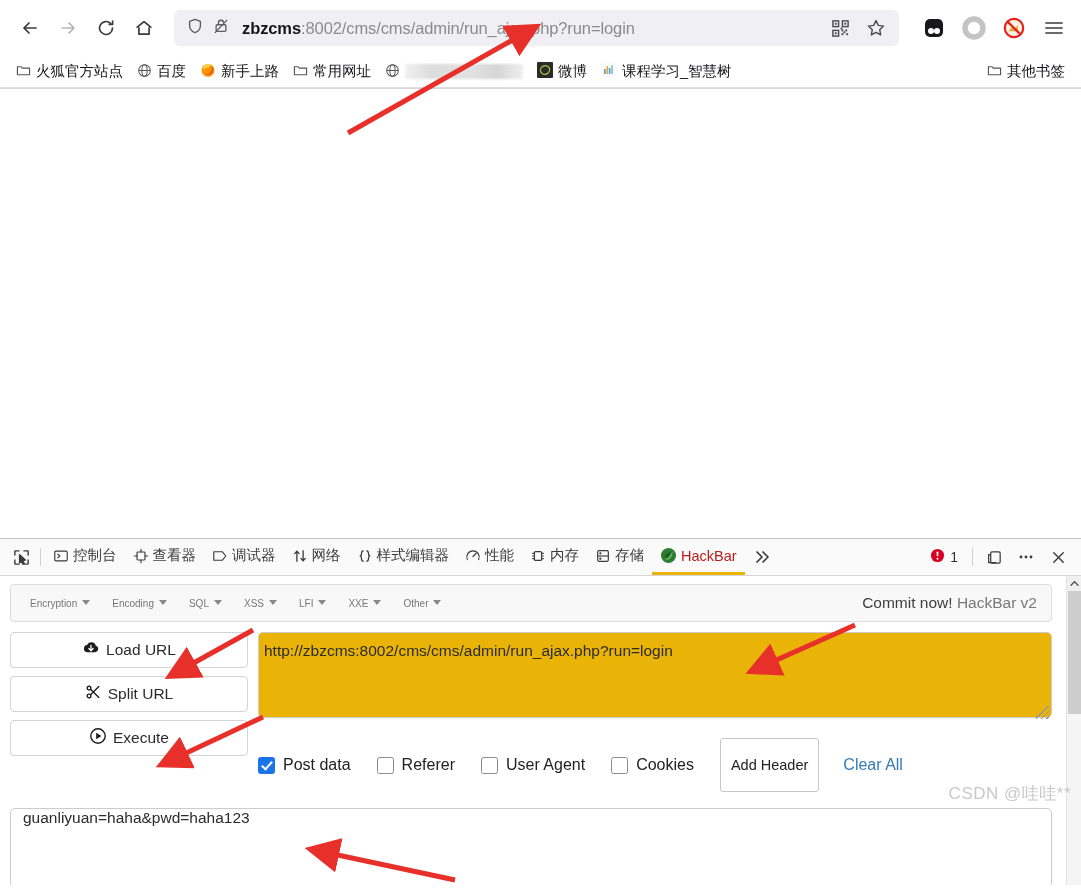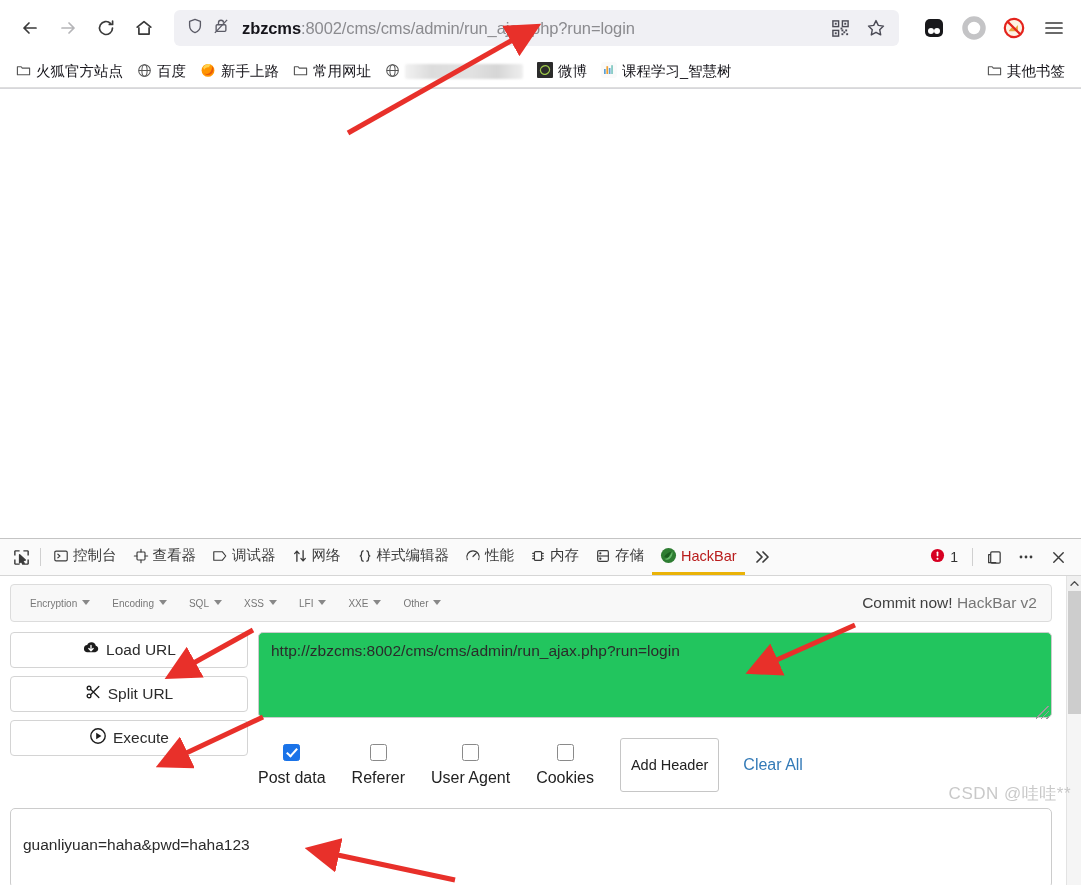--- a/index.html
+++ b/index.html
@@ -196,43 +196,43 @@
     cursor: pointer;
   }
   .hb-btn:last-child { margin-bottom: 0; }
 
   #hb-right { flex: 1 1 auto; padding-left: 10px; }
   #url-textarea {
     width: 100%;
     height: 86px;
     border: 1px solid #cccccc;
     border-radius: 5px;
-    padding: 9px 12px;
+    padding: 9px 5px;
     font-size: 15.5px;
     font-family: "Liberation Sans", sans-serif;
     color: #2b2b2b;
     resize: none;
     outline: none;
-    background: #22c55e;
+    background: #eab308;
     position: relative;
   }
   #ta-wrap { position: relative; }
   .resize-grip {
     position: absolute;
     right: 3px; bottom: 3px;
     width: 13px; height: 13px;
     pointer-events: none;
     background:
       linear-gradient(135deg, transparent 0 46%, #999 46% 53%, transparent 53% 100%),
       linear-gradient(135deg, transparent 0 66%, #999 66% 73%, transparent 73% 100%),
       linear-gradient(135deg, transparent 0 86%, #999 86% 93%, transparent 93% 100%);
   }
 
   #hb-opts { display: flex; align-items: center; margin-top: 16px; gap: 0; }
-  .opt { display: flex; align-items: center; gap: 8px; margin-right: 26px; cursor: pointer; white-space: nowrap; flex-direction: column; }
+  .opt { display: flex; align-items: center; gap: 8px; margin-right: 26px; cursor: pointer; white-space: nowrap; }
   .cbx {
     width: 17px; height: 17px;
     border: 1.6px solid #8a8a8a;
     border-radius: 2.5px;
     background: #fff;
     flex: 0 0 auto;
   }
   .cbx.checked {
     background: #1a73e8;
     border-color: #1a73e8;
@@ -265,21 +265,21 @@
     cursor: pointer;
     white-space: nowrap;
   }
 
   #post-ta-wrap { margin-top: 16px; position: relative; }
   #post-textarea {
     width: 100%;
     height: 80px;
     border: 1px solid #cccccc;
     border-radius: 5px;
-    padding: 27px 12px;
+    padding: 0 12px;
     font-size: 15.5px;
     font-family: "Liberation Sans", sans-serif;
     color: #2b2b2b;
     resize: none;
     outline: none;
     background: #fff;
   }
 
   
   #hb-scroll {

